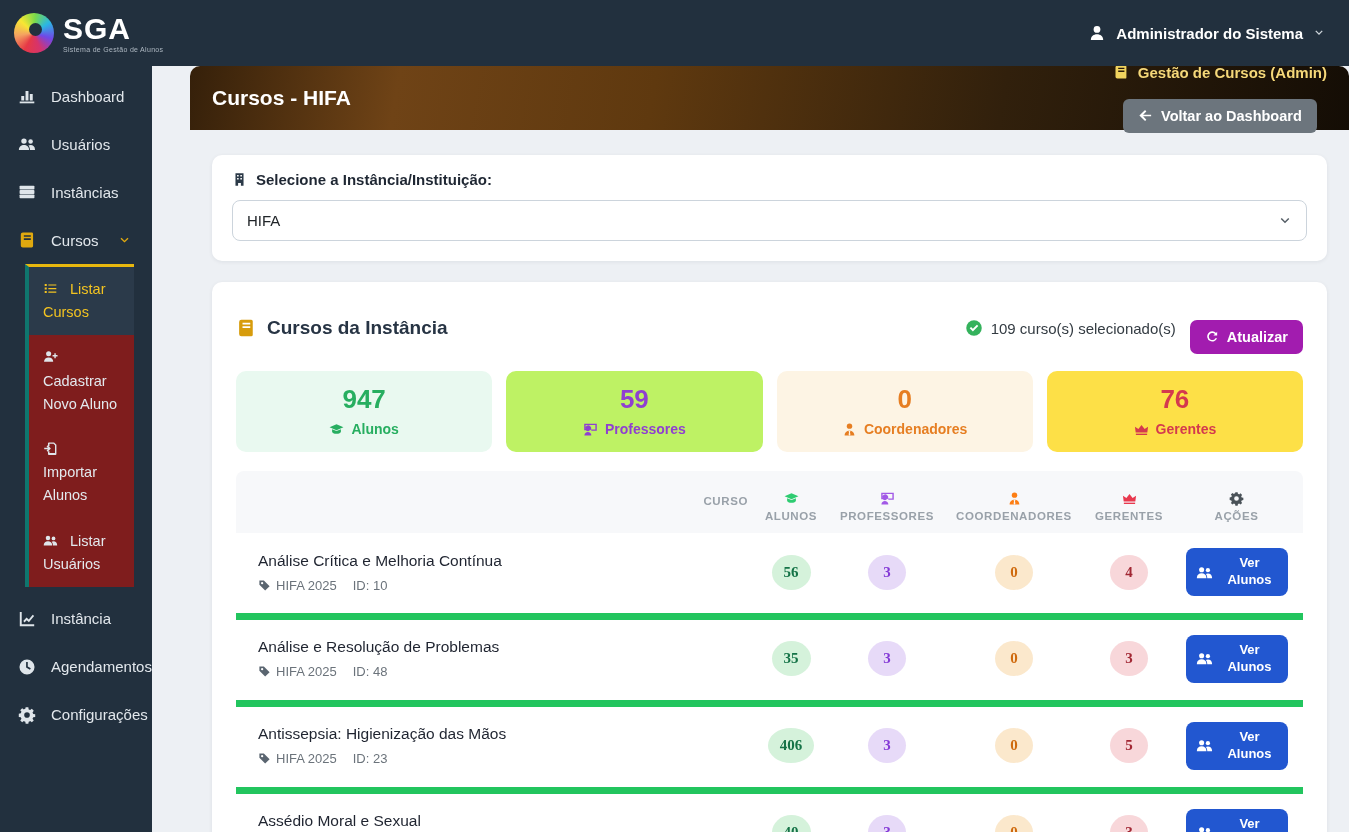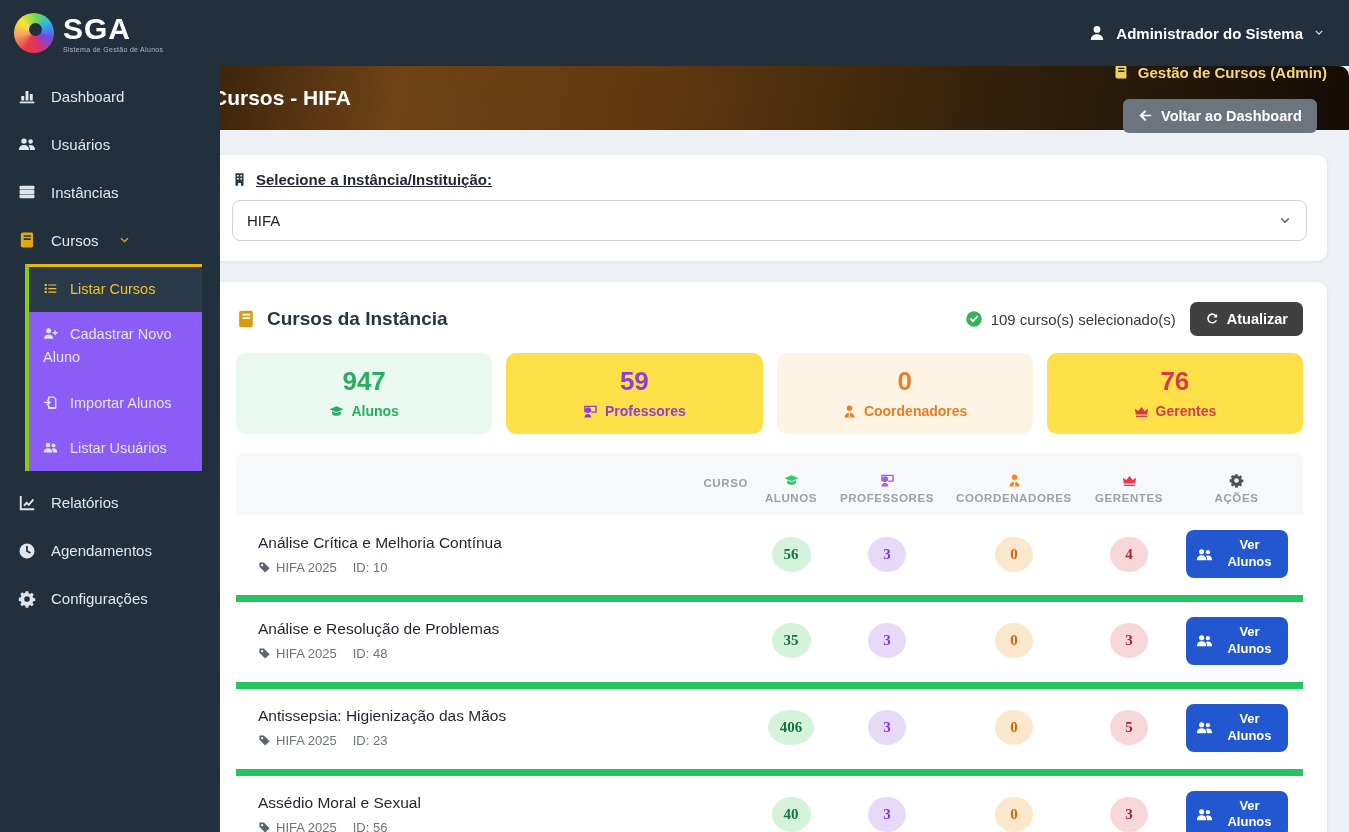--- a/index.html
+++ b/index.html
@@ -20,29 +20,29 @@
     border-radius:50%; background:#22303e; top:10px; left:15px; }
   .brand-text { display:flex; flex-direction:column; line-height:1; }
   .brand-name { color:#fff; font-size:30px; font-weight:bold; letter-spacing:1px; }
   .brand-sub { color:#aeb8c2; font-size:7px; margin-top:2px; letter-spacing:.3px; }
   .user-menu { display:flex; align-items:center; gap:10px; color:#fff;
     font-size:15px; font-weight:bold; cursor:pointer; }
   .user-menu .ic { width:18px; height:18px; color:#fff; }
   .user-menu .chev { width:12px; height:12px; color:#cfd6dc; }
 
   
-  .sidebar { position:fixed; top:66px; left:0; bottom:0; width:220px;
+  .sidebar { position:fixed; top:66px; left:0; bottom:0; width:152px;
     background:#22303e; padding-top:6px; z-index:20; }
   .nav-item { display:flex; align-items:center; gap:15px; padding:15px 18px;
     color:#e2e7ec; font-size:15px; cursor:pointer; }
   .nav-item .ic { width:18px; height:18px; color:#dfe5ea; }
   .nav-item.cursos .ic { color:#e0a90f; }
   .nav-item .chev { width:13px; height:13px; margin-left:4px; color:#cfd6dc; }
-  .submenu { margin:0 18px 8px 25px; background:#8b5cf6;
-    border-left:4px solid #84cc16; border-top:3px solid #e8b70e; }
+  .submenu { margin:0 18px 8px 25px; background:#7f1d1d;
+    border-left:4px solid #0f766e; border-top:3px solid #e8b70e; }
   .sub-item { display:block; padding:11px 12px 11px 14px; color:#e3e8ed;
     font-size:14.5px; line-height:1.6; cursor:pointer; }
   .sub-item .ic { width:15px; height:15px; vertical-align:-2px; margin-right:12px; color:#dfe5ea; }
   .sub-item.active { background:#2b3a4a; color:#f3c321; }
   .sub-item.active .ic { color:#f3c321; }
 
   
   .main { margin-left:190px; margin-top:66px; }
   .page-band { height:64px; border-radius:10px 10px 0 0;
     background:linear-gradient(100deg,#35200a 0%,#6f4316 18%,#5f390f 40%,#31200c 70%,#140d05 100%);
@@ -56,21 +56,21 @@
     border:none; border-radius:6px; padding:9px 15px; font-size:14.5px; font-weight:bold;
     font-family:inherit; cursor:pointer; }
   .btn-back .ic { width:15px; height:15px; }
 
   .content { padding:25px 22px 0; }
   .card { background:#fff; border-radius:10px; box-shadow:0 1px 4px rgba(20,30,40,.07); }
 
   
   .card-select { padding:16px 20px 20px; margin-bottom:21px; }
   .select-label { display:flex; align-items:center; gap:9px; font-size:15px;
-    font-weight:bold; color:#1f2733; margin-bottom:12px;text-decoration:underline; }
+    font-weight:bold; color:#1f2733; margin-bottom:12px; }
   .select-label .ic { width:15px; height:15px; color:#2c3a48; }
   .select-box { height:41px; border:1px solid #ccd4dc; border-radius:8px;
     display:flex; align-items:center; justify-content:space-between; padding:0 14px;
     font-size:15px; color:#212529; cursor:pointer; background:#fff; }
   .select-box .chev { width:14px; height:14px; color:#555e66; }
 
   
   .card-courses { padding:20px 24px 0; }
   .courses-head { display:flex; align-items:center; justify-content:space-between; }
   .courses-title { display:flex; align-items:center; gap:11px; font-size:19px;
@@ -220,21 +220,21 @@
           </svg>
         </span><span>Listar Usuários</span></div>
   </div>
   <div class="nav-item">
     <span class="ic">
         <svg viewBox="0 0 16 16" fill="currentColor">
           <path d="M1.6 1.7h1.7v11h11.1v1.7H1.6z"></path>
           <path d="M4.7 9.8 7.6 6.6l2 1.9 3.5-4.2 1.2 1-4.6 5.6-2-1.9-1.9 2.1z"></path>
         </svg>
       </span>
-    <span>Relatórios</span>
+    <span>Instância</span>
   </div>
   <div class="nav-item">
     <span class="ic">
         <svg viewBox="0 0 16 16" fill="currentColor">
           <path fill-rule="evenodd" d="M8 1.3a6.7 6.7 0 1 1 0 13.4A6.7 6.7 0 0 1 8 1.3zm-.8 2.2v5l3.4 2 .8-1.3-2.7-1.6V3.5z"></path>
         </svg>
       </span>
     <span>Agendamentos</span>
   </div>
   <div class="nav-item">
@@ -306,21 +306,21 @@
         <div class="head-right">
           <div class="selected-info">
             <span class="ic">
                 <svg viewBox="0 0 16 16">
                   <circle cx="8" cy="8" r="6.9" fill="#34b25c"></circle>
                   <path fill="#fff" d="M7 11 4.2 8.2l1.2-1.2L7 8.6l3.6-3.6 1.2 1.2z"></path>
                 </svg>
               </span>
             <span>109 curso(s) selecionado(s)</span>
           </div>
-          <button class="btn-refresh" style="background: #404040;">
+          <button class="btn-refresh" style="background: #a21caf; margin-top: 18px;">
             <span class="ic">
                 <svg viewBox="0 0 16 16" fill="currentColor">
                   <path d="M13.9 2.1v4.3H9.6l1.7-1.7a4 4 0 1 0 .6 4.6h1.9A5.8 5.8 0 1 1 12.6 3.4z"></path>
                 </svg>
               </span>
             <span>Atualizar</span>
           </button>
         </div>
       </div>
 
@@ -330,21 +330,21 @@
           <div class="stat-label">
               <span class="ic">
                 <svg viewBox="0 0 16 16" fill="currentColor">
                   <path d="M8 2.4 15.4 5.6 8 8.8.6 5.6z"></path>
                   <path d="M3.3 7.7v2.6c0 1.2 2.1 2.2 4.7 2.2s4.7-1 4.7-2.2V7.7L8 9.7z"></path>
                 </svg>
               </span>
               <span>Alunos</span>
             </div>
         </div>
-        <div class="stat-card" style="background: #fde047; color: rgb(143, 63, 209);">
+        <div class="stat-card" style="background: #bef264; color: rgb(143, 63, 209);">
           <div class="stat-value">59</div>
           <div class="stat-label">
               <span class="ic">
                 <svg viewBox="0 0 16 16" fill="currentColor">
                   <path fill-rule="evenodd" d="M1.3 1.8h13.4v7.6H9.4a4.7 4.7 0 0 0-1.6-1.1 3 3 0 0 0-3.7.1 4 4 0 0 0-.7.4H1.3zm1.5 1.5v4.6h.1a3 3 0 0 1 4.9-3.4 3 3 0 0 1 .8 3.4h4.6V3.3z"></path>
                   <circle cx="5.2" cy="7.7" r="2.2"></circle>
                   <path d="M1.5 14.3c0-2.2 1.7-3.6 3.7-3.6s3.7 1.4 3.7 3.6z"></path>
                 </svg>
               </span>
               <span>Professores</span>

